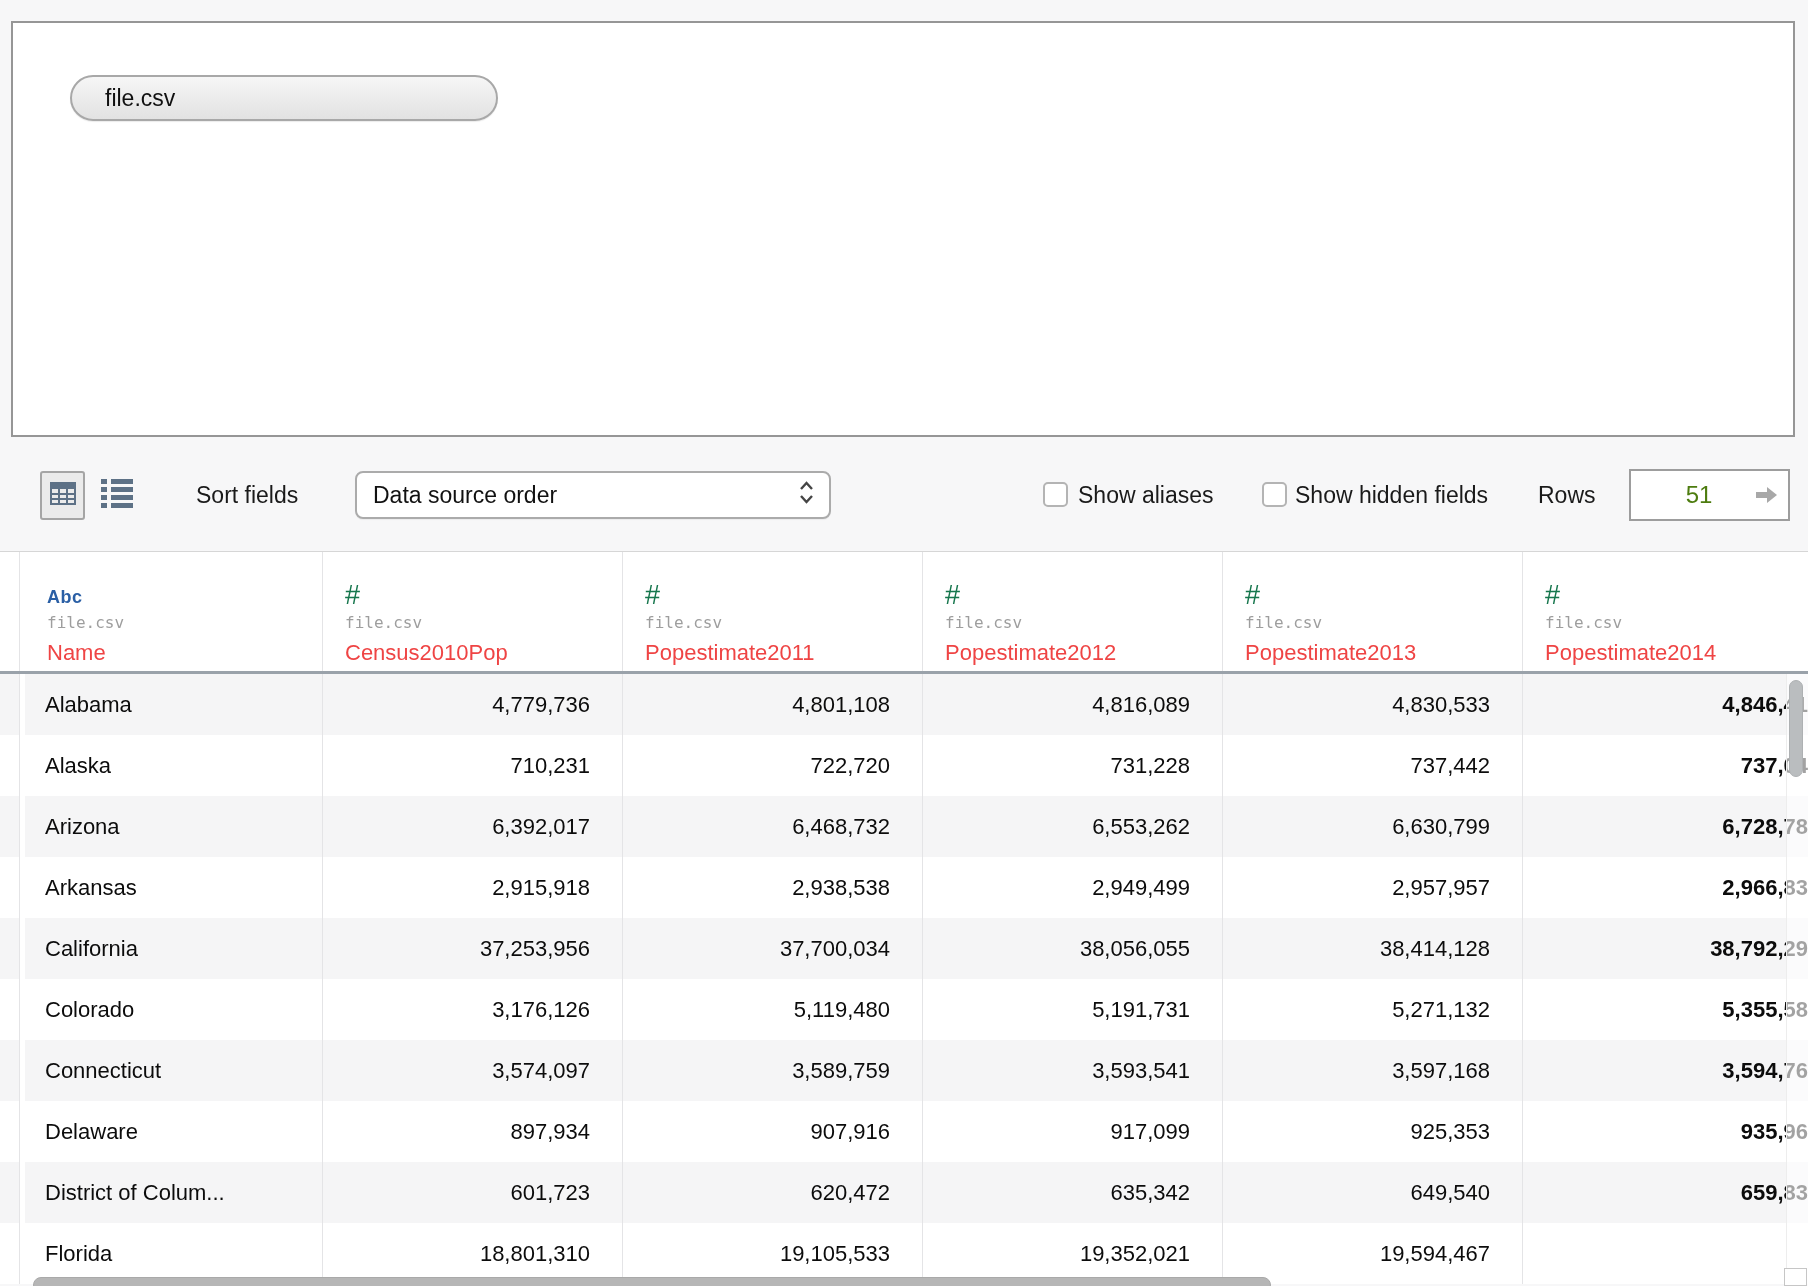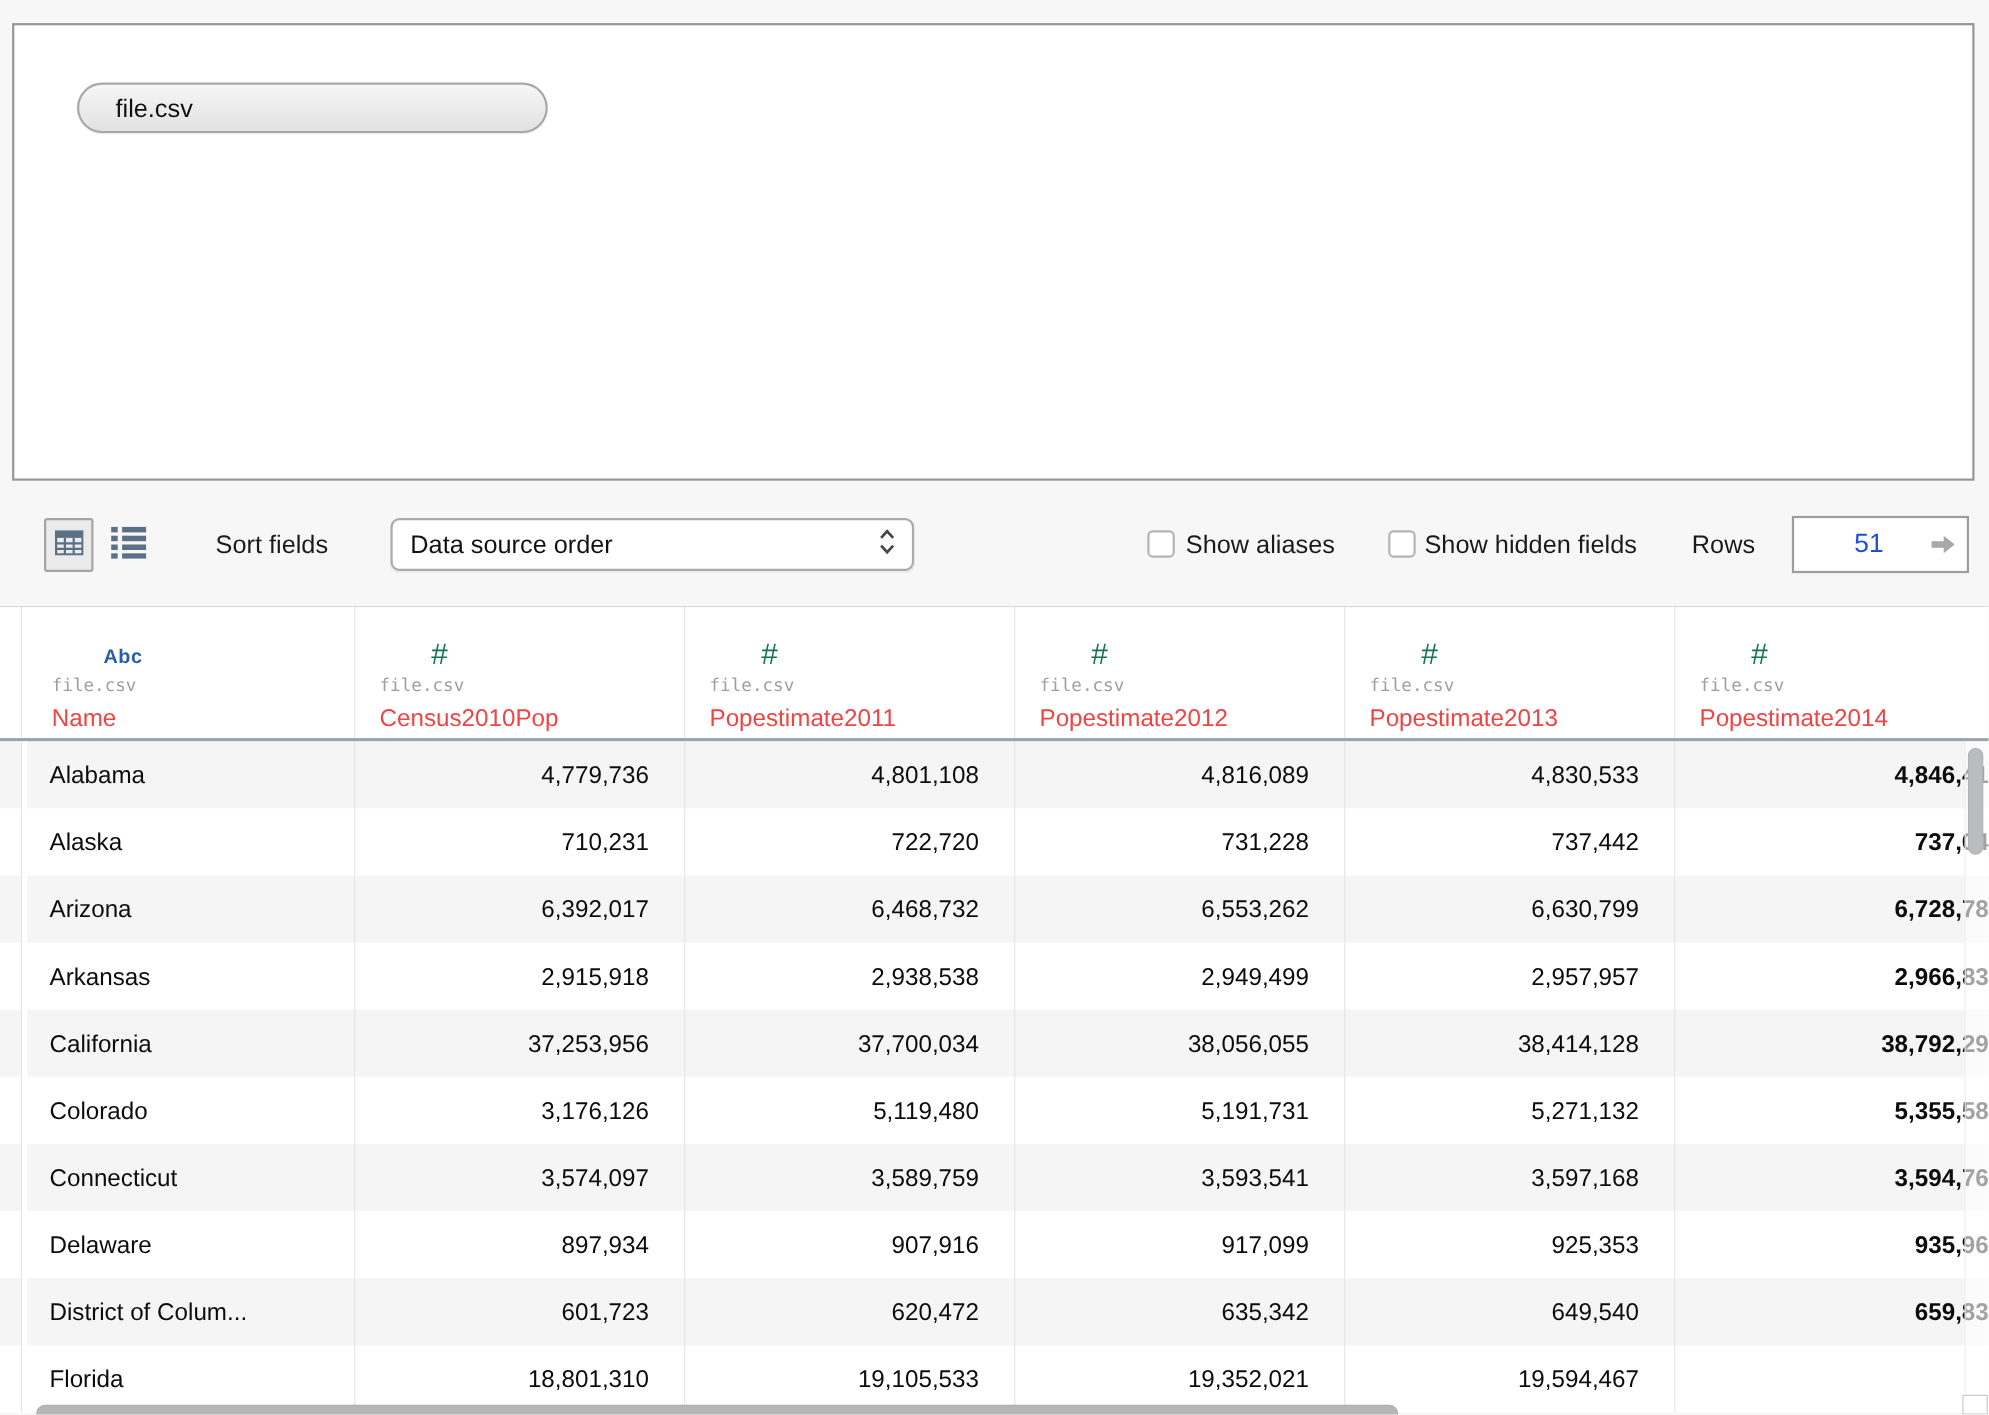--- a/index.html
+++ b/index.html
@@ -19,34 +19,34 @@
   .aliaslbl{left:1072px;}
   .hiddenlbl{left:1289px;}
   .rowslbl{left:1532px;}
   .dropdown{position:absolute;left:349px;top:6px;width:476px;height:48px;border:2px solid #ababab;border-radius:8px;background:#ffffff;box-sizing:border-box;display:flex;align-items:center;box-shadow:0 1px 1px rgba(0,0,0,0.05);}
   .dropdown .val{padding-left:16px;font-size:23px;color:#111;}
   .stepper{position:absolute;right:15px;top:8px;display:flex;flex-direction:column;gap:5px;}
   .checkbox{position:absolute;top:17px;width:25px;height:25px;border:2px solid #b4b4b4;border-radius:5px;background:#fff;box-sizing:border-box;}
   .cb-alias{left:1037px;}
   .cb-hidden{left:1256px;}
   .rowsinput{position:absolute;left:1623px;top:4px;width:161px;height:52px;border:2px solid #9d9d9d;background:#fff;box-sizing:border-box;display:flex;align-items:center;}
-  .rowsinput .val{padding-left:14px;font-size:24px;color:#1d4ed8;flex:1;}
+  .rowsinput .val{padding-left:14px;font-size:24px;color:#4d7c0f;flex:1;}
   .rowsinput .goarrow{margin-right:9px;display:flex;}
 
   
   .twrap{position:absolute;left:0;top:551px;width:1808px;height:735px;overflow:hidden;}
   .t-topline{position:absolute;left:0;top:0;width:100%;height:1px;background:#d6d6d6;}
   .t-header{position:absolute;left:0;top:1px;width:1823px;height:119px;background:#ffffff;display:flex;}
   .gutter-h{width:20px;border-right:1px solid #e4e4e6;box-sizing:border-box;}
   .spacer-h{width:5px;}
   .hcell{box-sizing:border-box;border-right:1px solid #e4e4e6;padding:26px 0 0 22px;}
   .hcell.name{width:298px;}
   .hcell.val{width:300px;}
   .hcell.last{width:285px;border-right:none;}
-  .glyphrow{height:30px;display:flex;align-items:flex-end;margin-left:47px;}
+  .glyphrow{height:30px;display:flex;align-items:flex-end;}
   .glyph-abc{font-size:18px;font-weight:bold;color:#2a5fa5;letter-spacing:0.5px;}
   .glyph-num{font-size:27px;color:#16764d;line-height:26px;font-weight:400;}
   .hsrc{margin-top:5px;font-family:"DejaVu Sans Mono",monospace;font-size:16px;color:#9e9e9e;}
   .hname{margin-top:8px;font-size:22px;color:#ef4444;}
   .t-hborder{position:absolute;left:0;top:120px;width:100%;height:3px;background:#9aa2aa;}
   .t-body{position:absolute;left:0;top:123px;width:1823px;}
   .row{display:flex;height:61px;background:#ffffff;}
   .row.band{background:#f5f5f6;}
   .gutter{width:20px;height:100%;border-right:1px solid #e4e4e6;box-sizing:border-box;}
   .spacer{width:5px;height:100%;background:#ffffff;}

